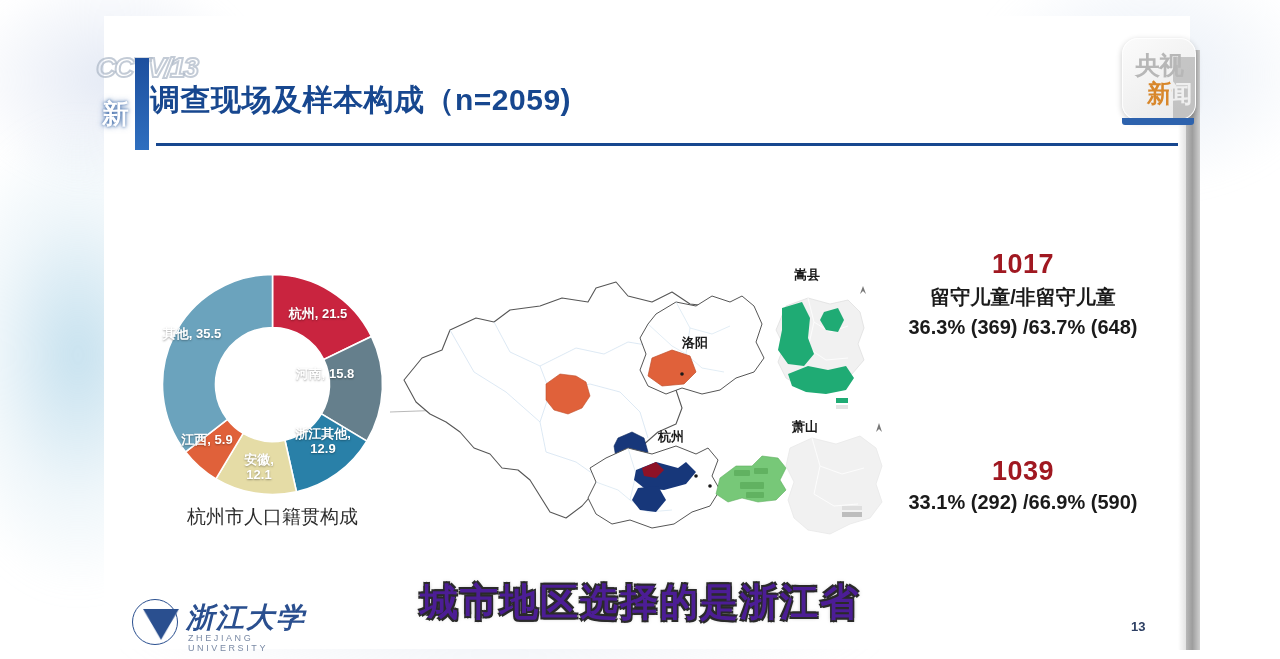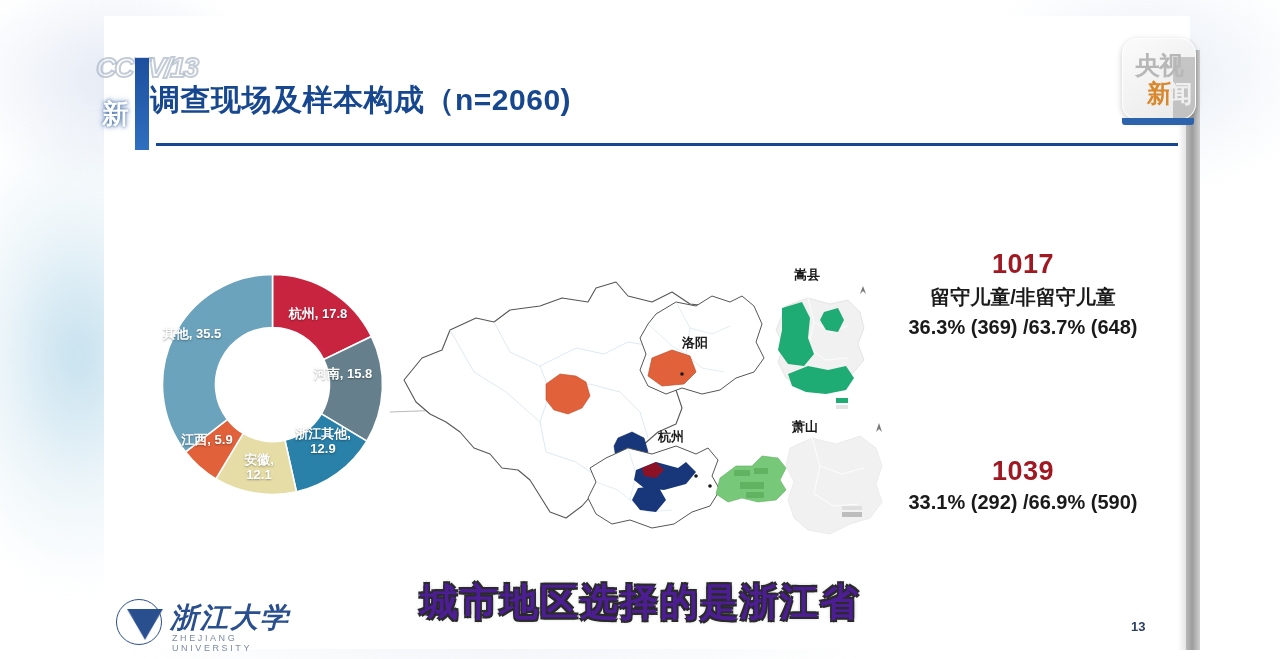--- a/index.html
+++ b/index.html
@@ -143,21 +143,21 @@
     margin-top:2px;
   }
   .stat-pct{
     font-size:20px;font-weight:bold;color:#1a1a1a;line-height:28px;
     margin-top:1px;
   }
   #stat-1{left:858px;top:248px;}
   #stat-2{left:858px;top:455px;}
 
   
-  #zju-logo{position:absolute;left:116px;top:597px;width:200px;height:52px;}
+  #zju-logo{position:absolute;left:132px;top:597px;width:200px;height:52px;}
   #zju-logo .mark{
     position:absolute;left:0;top:2px;width:44px;height:44px;
     border-radius:50%;border:1.6px solid #2a4f8f;
   }
   #zju-logo .mark:after{
     content:"";position:absolute;left:9px;top:8px;width:24px;height:24px;
     border-left:7px solid #2a4f8f;border-right:7px solid #2a4f8f;
     border-bottom:7px solid #2a4f8f;
     transform:perspective(28px) rotateX(6deg);
     clip-path:polygon(0 0,100% 0,50% 100%);
@@ -197,21 +197,21 @@
   <div class="bg-blur-topleft"></div>
   <div class="bg-blur-topright"></div>
   <div class="bg-blur-left"></div>
   <div class="bg-blur-bottom"></div>
 
   <div id="slide"></div>
   <div class="slide-edge-shadow"></div>
   <div class="slide-edge-right"></div>
 
   <div id="title-bar">
-    <div id="title-text">调查现场及样本构成（n=2060)</div>
+    <div id="title-text">调查现场及样本构成（n=2059)</div>
   </div>
   <div id="title-rule"></div>
 
   <div id="cctv13">
     <div class="cctv-word">CCTV/13</div>
     <div class="bluebar"></div>
     <div class="xin">新</div>
   </div>
 
   <div id="cctvnews">
@@ -228,26 +228,27 @@
         <g id="donut-segments">
             <path d="M112.5,2.5 A110,110 0 0 1 211.43457767230083,64.41726566839739 L163.76609933928316,87.58440130089684 A57,57 0 0 0 112.5,55.5 Z" fill="#c9243f" stroke="#ffffff" stroke-width="1.6"></path>
             <path d="M211.43457767230083,64.41726566839739 A110,110 0 0 1 206.82793218130172,169.08834871596574 L161.37901940303817,141.82305342554588 A57,57 0 0 0 163.76609933928316,87.58440130089684 Z" fill="#657f8c" stroke="#ffffff" stroke-width="1.6"></path>
             <path d="M206.82793218130172,169.08834871596574 A110,110 0 0 1 136.49575655361969,219.8508438132622 L124.93416475960292,168.1272554305086 A57,57 0 0 0 161.37901940303817,141.82305342554588 Z" fill="#2980a8" stroke="#ffffff" stroke-width="1.6"></path>
             <path d="M136.49575655361969,219.8508438132622 A110,110 0 0 1 55.911651284034285,206.82793218130175 L83.17694657445412,161.37901940303817 A57,57 0 0 0 124.93416475960292,168.1272554305086 Z" fill="#e5dca6" stroke="#ffffff" stroke-width="1.6"></path>
             <path d="M55.911651284034285,206.82793218130175 A110,110 0 0 1 25.582948638674054,179.9197759018274 L67.46116429458564,147.43570205821965 A57,57 0 0 0 83.17694657445412,161.37901940303817 Z" fill="#e0613a" stroke="#ffffff" stroke-width="1.6"></path>
             <path d="M25.582948638674054,179.9197759018274 A110,110 0 0 1 112.49999999999999,2.5 L112.49999999999999,55.5 A57,57 0 0 0 67.46116429458564,147.43570205821965 Z" fill="#6ba3bd" stroke="#ffffff" stroke-width="1.6"></path>
           </g>
       </svg>
     </div>
-    <div class="seg-label" style="left:138px;top:34px;width:60px;">杭州, 17.8</div>
-    <div class="seg-label" style="left:163px;top:94px;width:60px;">河南, 15.8</div>
+    <div class="seg-label" style="left:138px;top:34px;width:60px;">杭州, 21.5</div>
+    <div class="seg-label" style="left:145px;top:94px;width:60px;">河南, 15.8</div>
     <div class="seg-label" style="left:140px;top:154px;width:66px;">浙江其他, 12.9</div>
     <div class="seg-label" style="left:80px;top:180px;width:58px;">安徽, 12.1</div>
     <div class="seg-label" style="left:29px;top:160px;width:56px;">江西, 5.9</div>
     <div class="seg-label" style="left:12px;top:54px;width:60px;">其他, 35.5</div>
+    <div id="donut-caption">杭州市人口籍贯构成</div>
   </div>
 
   <div id="map-area">
     <svg width="500" height="300" viewBox="0 0 500 300">
 
       <line x1="140" y1="145" x2="310" y2="118" stroke="#9a9a9a" stroke-width="0.7"></line>
       <line x1="0" y1="150" x2="140" y2="145" stroke="#9a9a9a" stroke-width="0.7"></line>
       <line x1="190" y1="196" x2="330" y2="226" stroke="#9a9a9a" stroke-width="0.7"></line>
 
       <g fill="#ffffff" stroke="#565656" stroke-width="1.1" stroke-linejoin="round">

